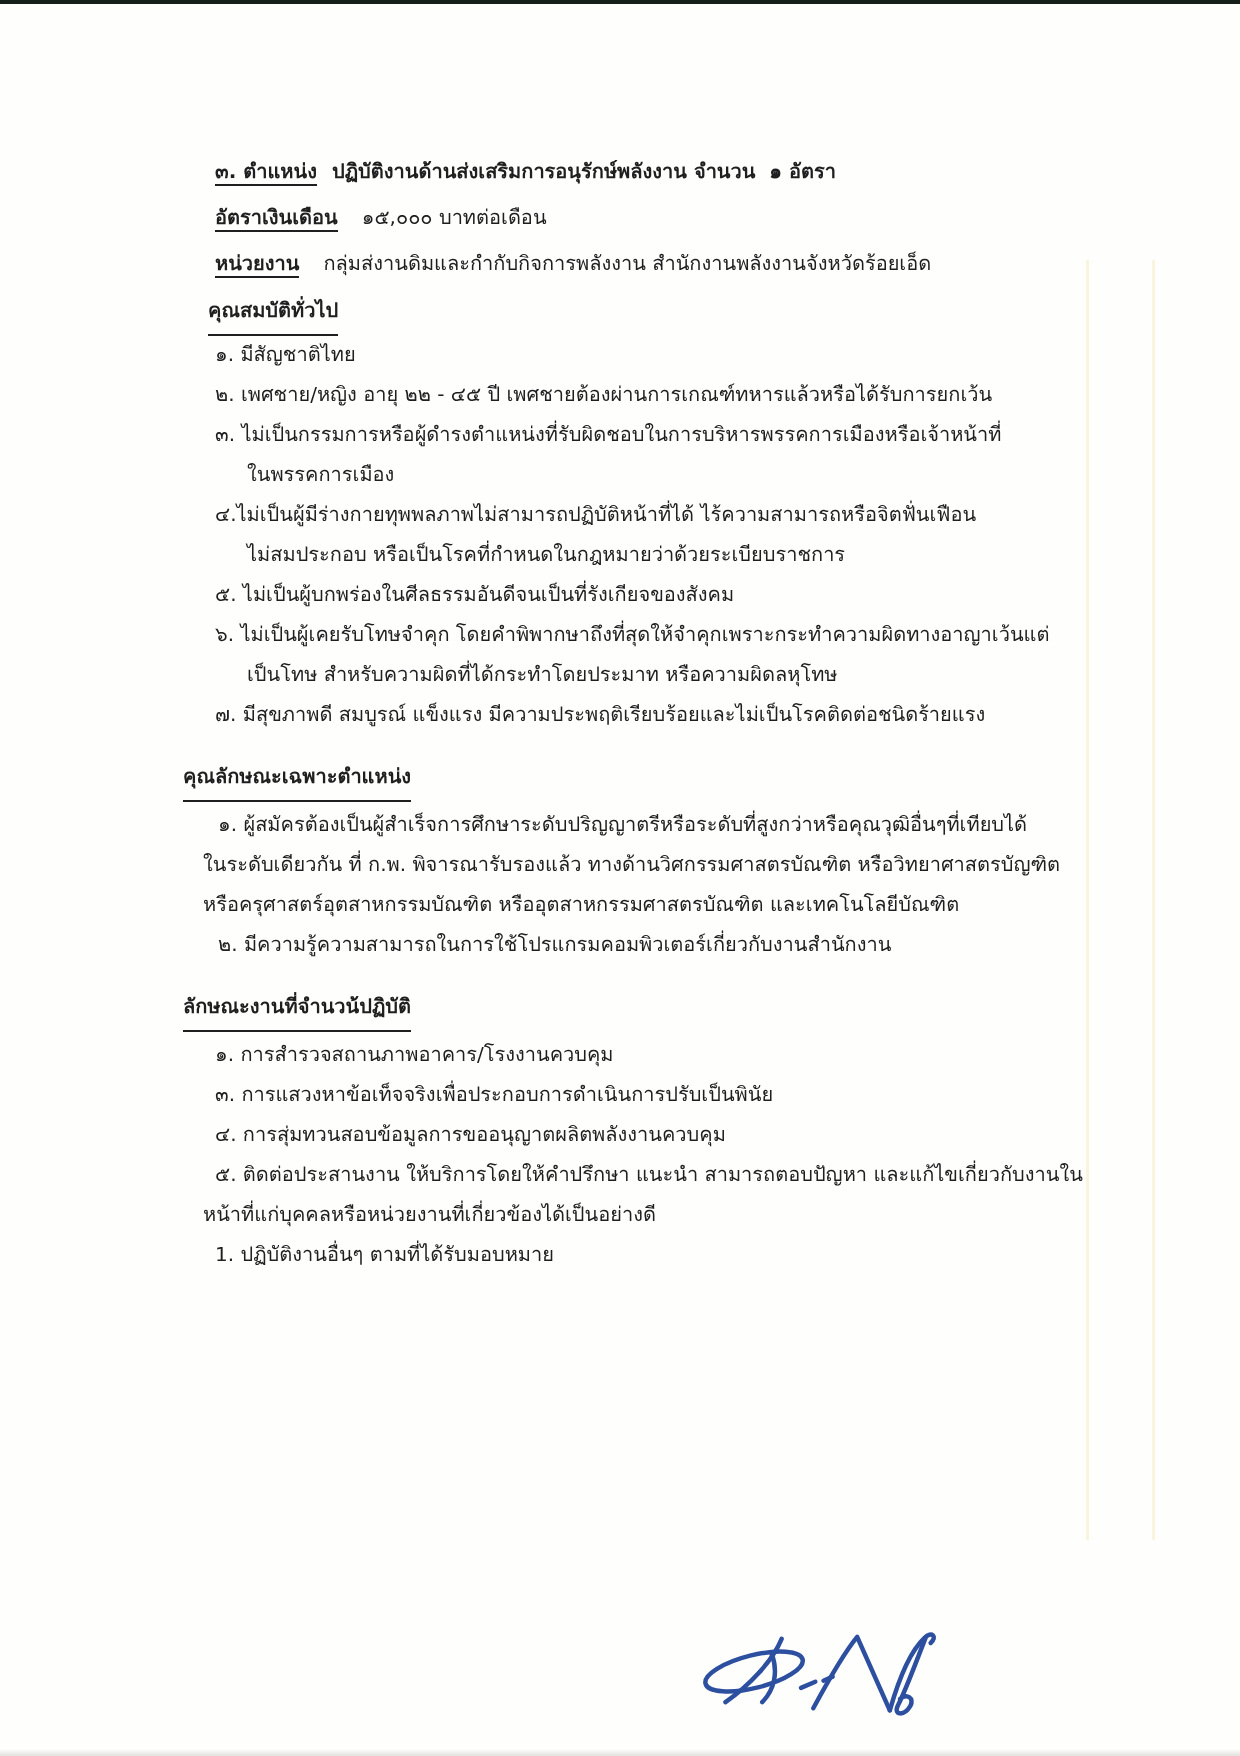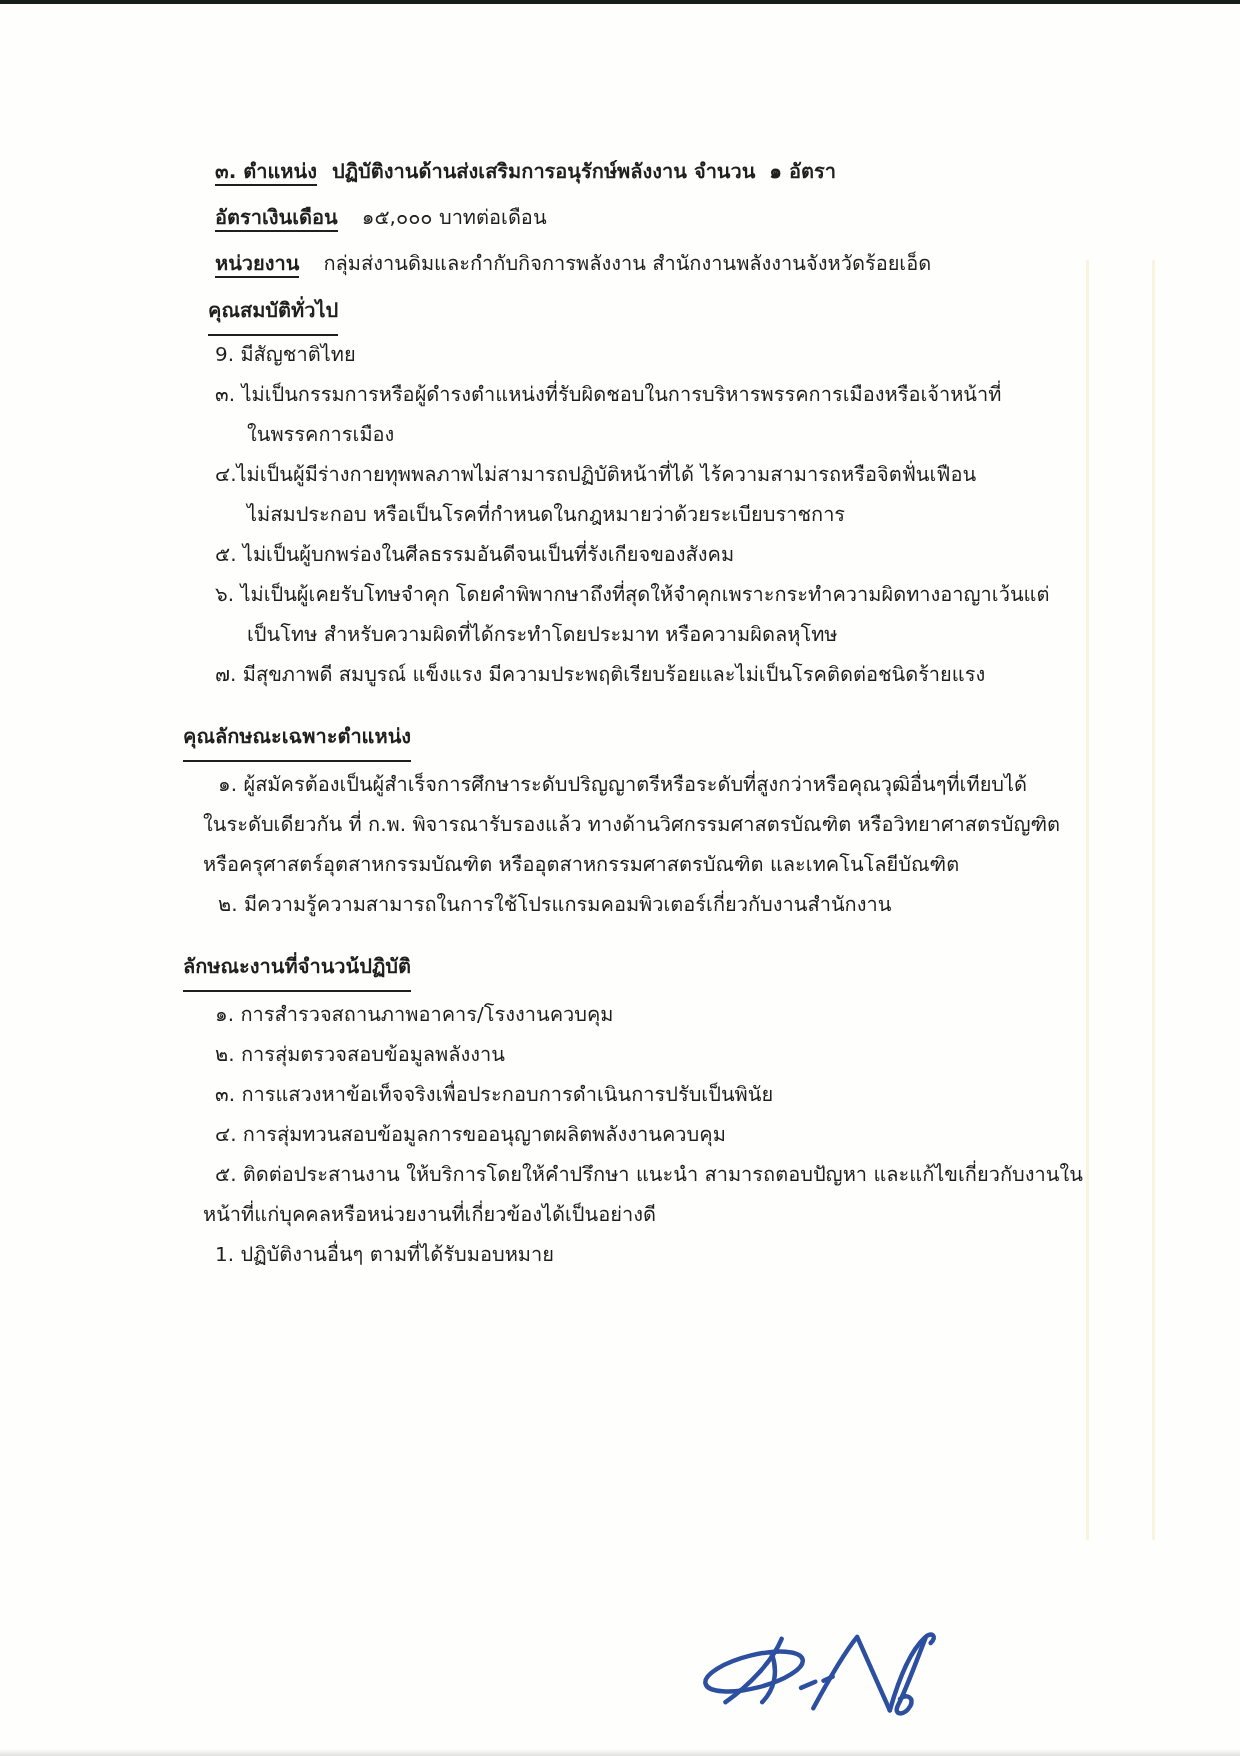--- a/index.html
+++ b/index.html
@@ -98,21 +98,22 @@
 
     <div class="line"><span class="lbl">๓. ตำแหน่ง</span><span class="val bold gap15">ปฏิบัติงานด้านส่งเสริมการอนุรักษ์พลังงาน จำนวน  ๑ อัตรา</span></div>
 
     <div class="line"><span class="lbl">อัตราเงินเดือน</span><span class="val gap24">๑๕,๐๐๐ บาทต่อเดือน</span></div>
 
     <div class="line"><span class="lbl">หน่วยงาน</span><span class="val gap24">กลุ่มส่งานดิมและกำกับกิจการพลังงาน สำนักงานพลังงานจังหวัดร้อยเอ็ด</span></div>
 
     <div class="heading"><span>คุณสมบัติทั่วไป</span></div>
 
     <div class="qlist">
-      <div class="q-item">9. มีสัญชาติไทย</div>
+      <div class="q-item">๑. มีสัญชาติไทย</div>
+      <div class="q-item">๒. เพศชาย/หญิง อายุ ๒๒ - ๔๕ ปี เพศชายต้องผ่านการเกณฑ์ทหารแล้วหรือได้รับการยกเว้น</div>
       <div class="q-item">๓. ไม่เป็นกรรมการหรือผู้ดำรงตำแหน่งที่รับผิดชอบในการบริหารพรรคการเมืองหรือเจ้าหน้าที่
 ในพรรคการเมือง</div>
       <div class="q-item">๔.ไม่เป็นผู้มีร่างกายทุพพลภาพไม่สามารถปฏิบัติหน้าที่ได้ ไร้ความสามารถหรือจิตฟั่นเฟือน
 ไม่สมประกอบ หรือเป็นโรคที่กำหนดในกฎหมายว่าด้วยระเบียบราชการ</div>
       <div class="q-item">๕. ไม่เป็นผู้บกพร่องในศีลธรรมอันดีจนเป็นที่รังเกียจของสังคม</div>
       <div class="q-item">๖. ไม่เป็นผู้เคยรับโทษจำคุก โดยคำพิพากษาถึงที่สุดให้จำคุกเพราะกระทำความผิดทางอาญาเว้นแต่
 เป็นโทษ สำหรับความผิดที่ได้กระทำโดยประมาท หรือความผิดลหุโทษ</div>
       <div class="q-item">๗. มีสุขภาพดี สมบูรณ์ แข็งแรง มีความประพฤติเรียบร้อยและไม่เป็นโรคติดต่อชนิดร้ายแรง</div>
     </div>
 
@@ -122,21 +123,20 @@
       <div class="spec-item">๑. ผู้สมัครต้องเป็นผู้สำเร็จการศึกษาระดับปริญญาตรีหรือระดับที่สูงกว่าหรือคุณวุฒิอื่นๆที่เทียบได้
 ในระดับเดียวกัน ที่ ก.พ. พิจารณารับรองแล้ว ทางด้านวิศกรรมศาสตรบัณฑิต หรือวิทยาศาสตรบัญฑิต
 หรือครุศาสตร์อุตสาหกรรมบัณฑิต หรืออุตสาหกรรมศาสตรบัณฑิต และเทคโนโลยีบัณฑิต</div>
       <div class="spec-item">๒. มีความรู้ความสามารถในการใช้โปรแกรมคอมพิวเตอร์เกี่ยวกับงานสำนักงาน</div>
     </div>
 
     <div class="section-heading"><span>ลักษณะงานที่จำนวน้ปฏิบัติ</span></div>
 
     <div>
       <div class="duty-item">๑. การสำรวจสถานภาพอาคาร/โรงงานควบคุม</div>
-      <div class="duty-item">๒. การสุ่มตรวจสอบข้อมูลพลังงาน</div>
       <div class="duty-item">๓. การแสวงหาข้อเท็จจริงเพื่อประกอบการดำเนินการปรับเป็นพินัย</div>
       <div class="duty-item">๔. การสุ่มทวนสอบข้อมูลการขออนุญาตผลิตพลังงานควบคุม</div>
       <div class="duty-item">๕. ติดต่อประสานงาน ให้บริการโดยให้คำปรึกษา แนะนำ สามารถตอบปัญหา และแก้ไขเกี่ยวกับงานใน
 หน้าที่แก่บุคคลหรือหน่วยงานที่เกี่ยวข้องได้เป็นอย่างดี</div>
       <div class="duty-item">1. ปฏิบัติงานอื่นๆ ตามที่ได้รับมอบหมาย</div>
     </div>
 
   </div>
 
   <svg class="signature" viewBox="0 0 290 95" xmlns="http://www.w3.org/2000/svg">

